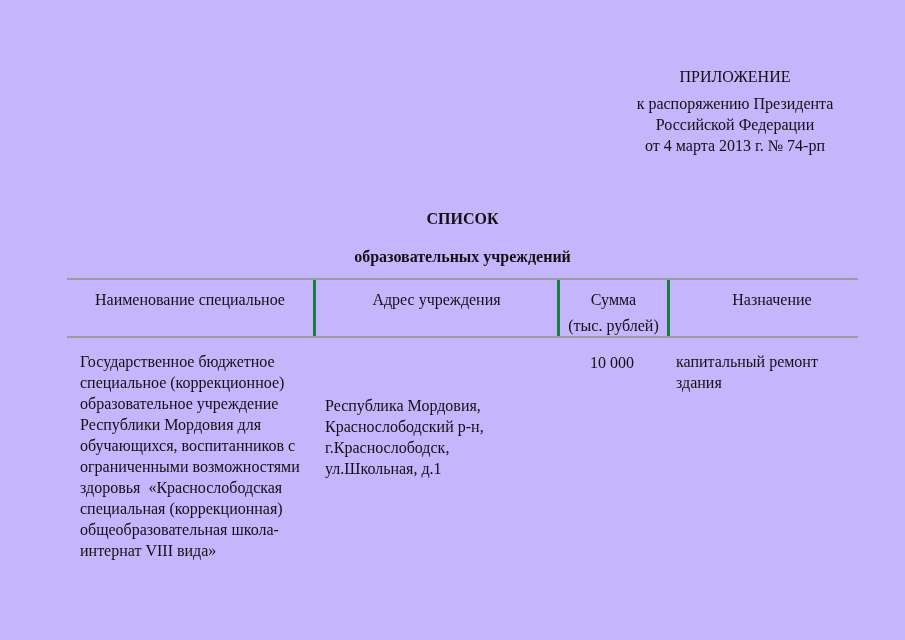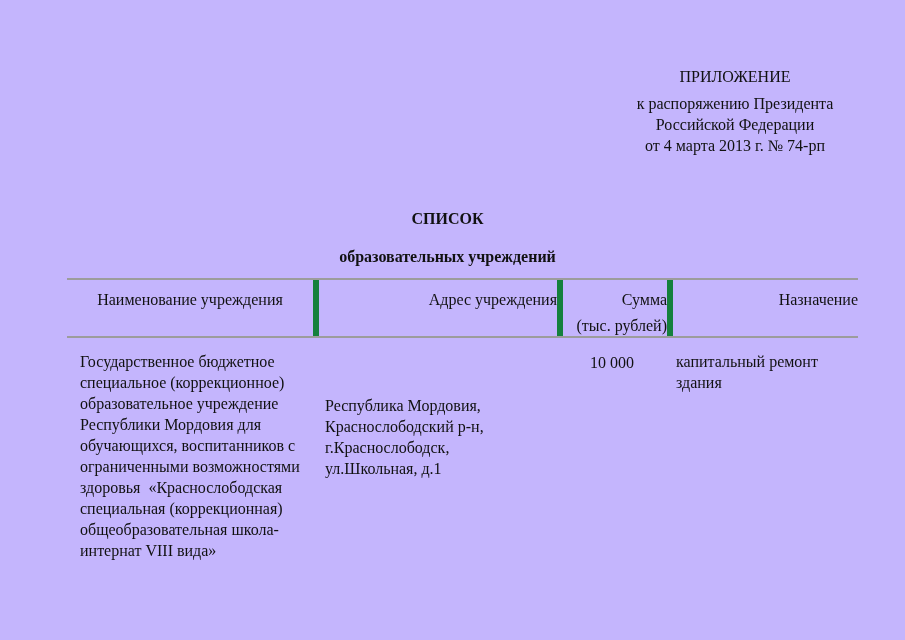--- a/index.html
+++ b/index.html
@@ -30,21 +30,21 @@
   .appendix .appendix-heading {
     margin-bottom: 6px;
   }
   .appendix .appendix-lines {
     white-space: pre-line;
   }
 
   
   .doc-title {
     position: absolute;
-    left: 52px;
+    left: 67px;
     top: 208px;
     width: 791px;
     text-align: center;
     font-weight: bold;
     line-height: 22px;
   }
   .doc-title .subtitle {
     margin-top: 16px;
   }
 
@@ -63,22 +63,21 @@
     height: 60px;
   }
   .tbl-head .hcell {
     box-sizing: border-box;
     padding-top: 7px;
     text-align: center;
     line-height: 26px;
     white-space: pre-line;
   }
   .tbl-head .hcell + .hcell {
-    border-left: 6px solid #15803d;
-    text-align: right;
+    border-left: 3px solid #15803d;
   }
   .tbl-body {
     display: flex;
     padding-top: 13px;
   }
   .tbl .col-name    { width: 246px; }
   .tbl .col-address { width: 244px; }
   .tbl .col-sum     { width: 110px; }
   .tbl .col-purpose { width: 191px; padding-left: 16px; }
 
@@ -104,21 +103,21 @@
 от 4 марта 2013 г. № 74-рп</div>
   </div>
 
   <div class="doc-title">
     <div>СПИСОК</div>
     <div class="subtitle">образовательных учреждений</div>
   </div>
 
   <div class="tbl">
     <div class="tbl-head">
-      <div class="hcell col-name">Наименование учреждения</div>
+      <div class="hcell col-name">Наименование специальное</div>
       <div class="hcell col-address">Адрес учреждения</div>
       <div class="hcell col-sum">Сумма
 (тыс. рублей)</div>
       <div class="hcell col-purpose">Назначение</div>
     </div>
 
     <div class="tbl-body">
       <div class="bcell col-name">Государственное бюджетное
 специальное (коррекционное)
 образовательное учреждение

